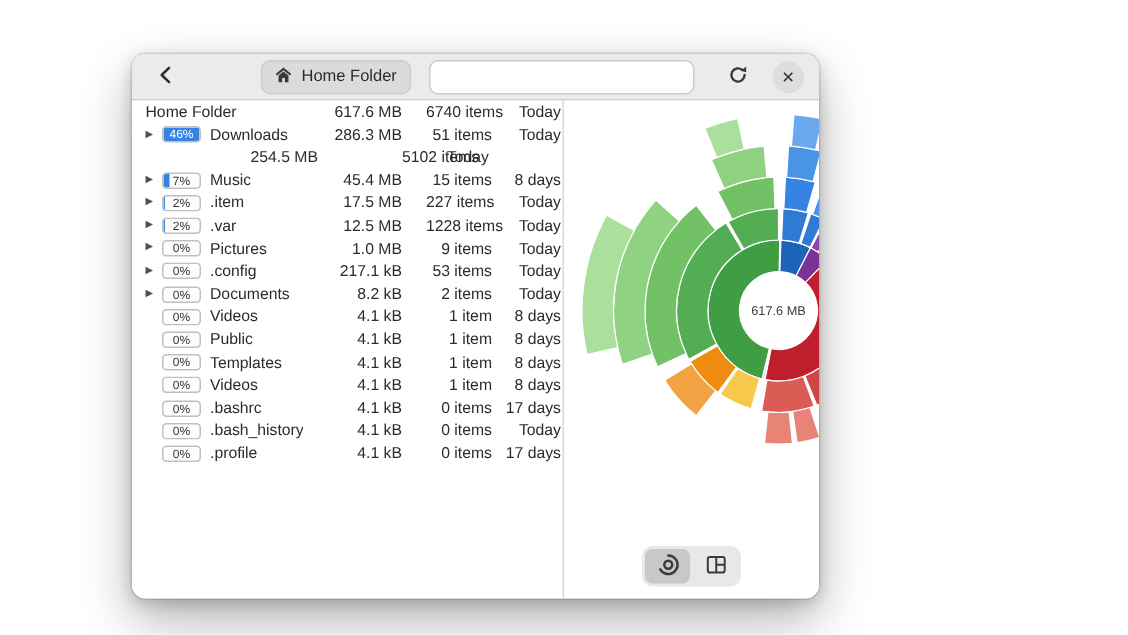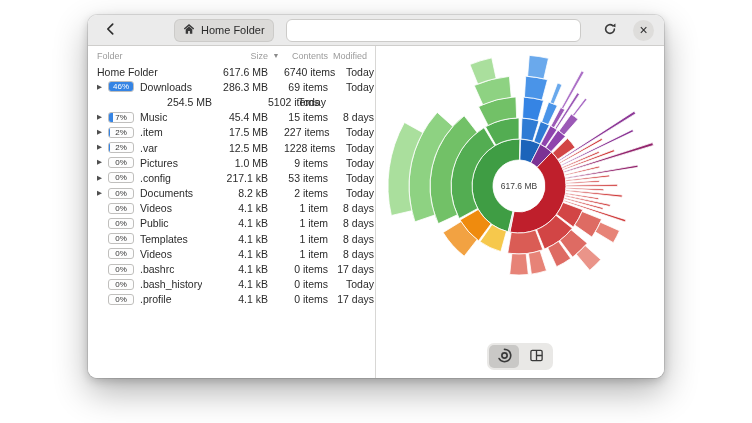--- a/index.html
+++ b/index.html
@@ -4,21 +4,21 @@
 <style>
   * { box-sizing: border-box; margin: 0; padding: 0; }
   html,body { width:752px; height:423px; }
   body {
     background:#ffffff;
     font-family:"Liberation Sans","DejaVu Sans",sans-serif;
     position:relative; overflow:hidden;
     -webkit-font-smoothing:antialiased;
   }
   .window {
-    position:absolute; left:88px; top:15px; width:576px; height:363px;
+    position:absolute; left:88px; top:36px; width:458px; height:363px;
     background:#ffffff; border-radius:9px; overflow:hidden;
     display:flex; flex-direction:column;
     box-shadow:0 14px 34px rgba(0,0,0,.30), 0 3px 10px rgba(0,0,0,.18), 0 0 0 1px rgba(0,0,0,.10);
   }
   
   .headerbar {
     flex:0 0 auto; height:31px; background:#ebebeb;
     border-bottom:1px solid #cfcecc;
     display:flex; align-items:center; padding:0 10px;
   }
@@ -120,27 +120,20 @@
       </span>
     </button>
     <button class="close-btn">
       <span>×</span>
     </button>
   </div>
 
   <div class="content">
 
     <div class="table-panel">
-      <div class="thead">
-        <span class="h-folder">Folder</span>
-        <span class="h-right">Size</span>
-        <span class="h-sort">▼</span>
-        <span class="h-right">Contents</span>
-        <span class="h-right h-modified">Modified</span>
-      </div>
       <div class="tbody">
           <div class="trow">
             <div class="cell-name">
               <span class="fname">Home Folder</span>
             </div>
             <div class="cell-right">617.6 MB</div>
             <div class=""></div>
             <div class="cell-right">6740 items</div>
             <div class="cell-mod">Today</div>
           </div>
@@ -148,21 +141,21 @@
             <div class="cell-name">
               <span class="expander">▶</span>
               <span class="badge">
                 <span class="badge-fill" style="width: 100%; background: rgb(53, 132, 228);"></span>
                 <span class="badge-text light">46%</span>
               </span>
               <span class="fname">Downloads</span>
             </div>
             <div class="cell-right">286.3 MB</div>
             <div class=""></div>
-            <div class="cell-right">69 items</div>
+            <div class="cell-right">51 items</div>
             <div class="cell-mod">Today</div>
           </div>
           <div class="trow">
             <div class="cell-right">254.5 MB</div>
             <div class=""></div>
             <div class="cell-right">5102 items</div>
             <div class="cell-mod">Today</div>
           </div>
           <div class="trow">
             <div class="cell-name">

